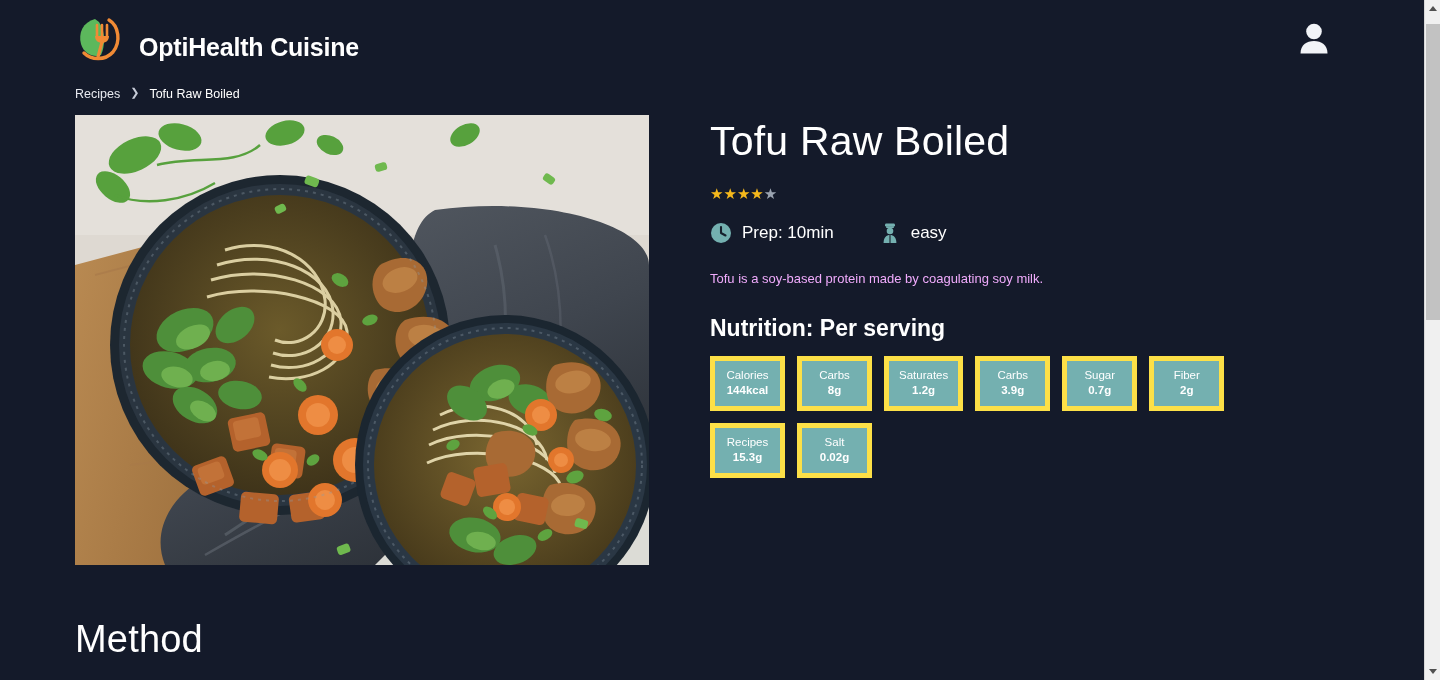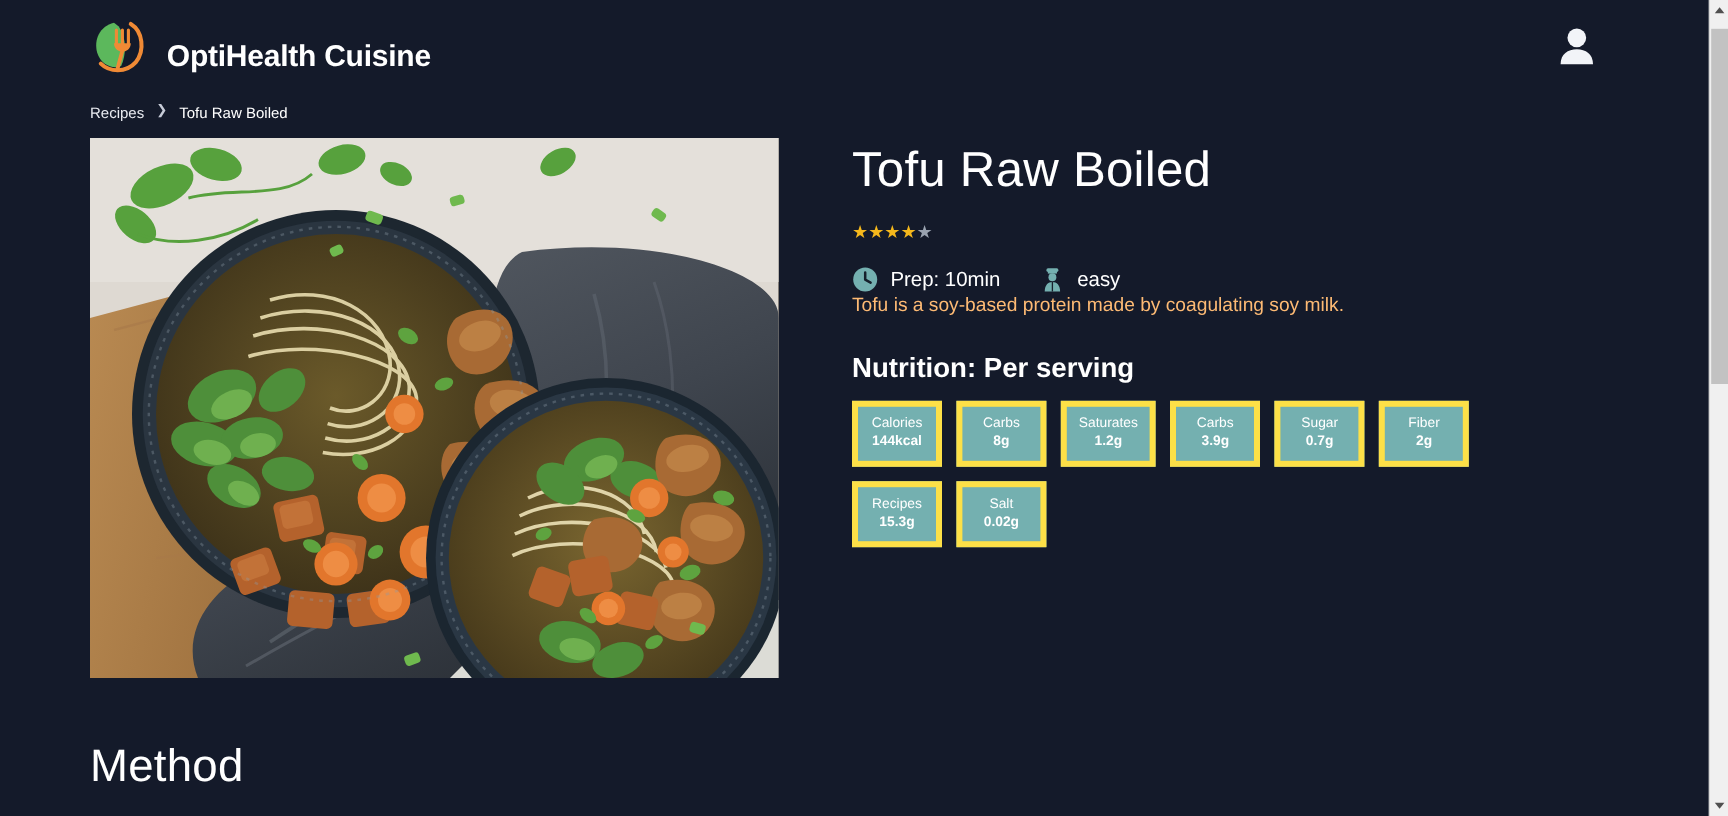--- a/index.html
+++ b/index.html
@@ -132,35 +132,36 @@
     gap: 0px;
   }
   .star { display: inline-block; }
   .star.on { color: #f5b81c; }
   .star.off { color: #9aa3b0; }
 
   .meta-row {
     margin-top: 21px;
     display: flex;
     align-items: center;
-    gap: 32px;
+    gap: 45px;
   }
   .meta-item {
     display: flex;
     align-items: center;
     gap: 10px;
     font-size: 17px;
     color: #ffffff;
   }
   .meta-icon { width: 22px; height: 22px; flex: none; display: block; }
 
   .description {
-    font-size: 16px;
+    margin-top: 26px;
+    font-size: 13px;
     font-weight: 300;
-    color: #fdba74;
+    color: #f0abfc;
     line-height: 1.4;
   }
 
   .nutrition-title {
     margin-top: 26px;
     font-size: 23px;
     font-weight: bold;
     color: #ffffff;
   }
 

